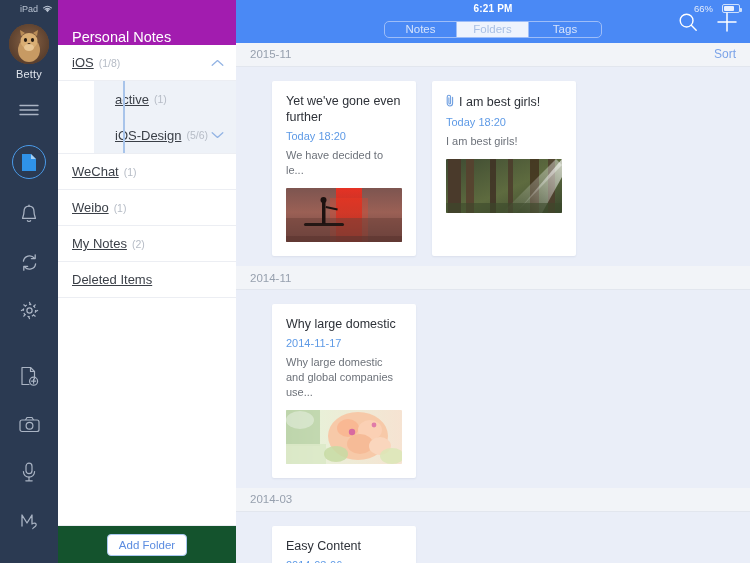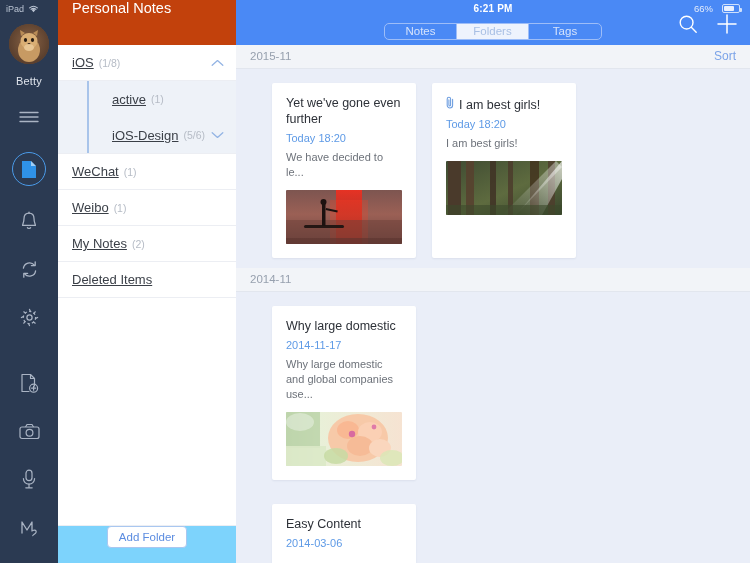--- a/index.html
+++ b/index.html
@@ -28,21 +28,21 @@
     display: flex;
     flex-direction: column;
     align-items: center;
     position: relative;
   }
   .rail-status {
     height: 18px;
     width: 100%;
     display: flex;
     align-items: center;
-    padding-left: 6px;
+    padding-left: 20px;
     gap: 4px;
     color: #b9c3d2;
     font-size: 9px;
   }
   .wifi-ic { display: block; }
 
   .avatar-wrap {
     margin-top: 6px;
     display: flex;
     flex-direction: column;
@@ -50,21 +50,21 @@
   }
   .avatar {
     width: 40px; height: 40px;
     border-radius: 50%;
     overflow: hidden;
     background: #6b4b35;
     position: relative;
   }
   .avatar svg { display:block; }
   .avatar-name {
-    margin-top: 11px;
+    margin-top: 4px;
     font-size: 11px;
     color: #dfe4ec;
     letter-spacing: .2px;
   }
 
   .rail-icons {
     margin-top: 12px;
     display: flex;
     flex-direction: column;
     align-items: center;
@@ -97,23 +97,23 @@
     width: 178px;
     flex: 0 0 178px;
     height: 563px;
     background: #ffffff;
     display: flex;
     flex-direction: column;
     position: relative;
   }
   .sidebar-header {
     height: 45px;
-    background: #c2410c;
-    display: flex;
-    align-items: flex-start;
+    background: #a21caf;
+    display: flex;
+    align-items: flex-end;
     padding-left: 14px;
   }
   .sidebar-title {
     color: #ffffff;
     font-size: 14.5px;
   }
   .folder-list {
     flex: 1 1 auto;
     overflow: hidden;
     background: #ffffff;
@@ -122,22 +122,23 @@
     height: 36px;
     display: flex;
     align-items: center;
     padding: 0 12px 0 14px;
     border-bottom: 1px solid #eceef3;
     background: #fff;
     position: relative;
   }
   .folder-row.sub {
     background: #eef2f8;
-    padding-left: 54px;
+    padding-left: 21px;
     border-bottom: none;
+    margin-left: 36px;
   }
   .folder-row.sub::before {
     content: "";
     position: absolute;
     left: 29px;
     top: 0; bottom: 0;
     width: 2px;
     background: #a8c4ea;
   }
   .folder-row.sub.first::before { top: 0; }
@@ -158,23 +159,23 @@
     align-items: center;
   }
   .sub-divider {
     height: 1px;
     background: #eceef3;
   }
 
   .sidebar-footer {
     height: 38px;
     display: flex;
-    align-items: flex-start;
+    align-items: center;
     justify-content: center;
-    background: #7dd3fc;
+    background: #14532d;
     border-top: 1px solid #eceef3;
   }
   .add-folder-btn {
     border: 1px solid #a9c7f0;
     border-radius: 4px;
     color: #5b8ce0;
     background: #fff;
     font-size: 11.5px;
     padding: 4px 11px;
     font-family: "Liberation Sans", sans-serif;
@@ -311,21 +312,21 @@
     padding: 12px 14px 14px 14px;
     box-shadow: 0 1px 2px rgba(40,60,100,.08);
     cursor: pointer;
   }
   .note-title {
     font-size: 12.5px;
     color: #2d3138;
     line-height: 1.3;
     margin-bottom: 5px;
     display: flex;
-    align-items: flex-end;
+    align-items: center;
     gap: 4px;
   }
   .clip-ic { flex: 0 0 auto; margin-top: 1px; }
   .note-date {
     font-size: 11px;
     color: #5e9ae6;
     margin-bottom: 6px;
   }
   .note-snippet {
     font-size: 11px;
@@ -693,20 +694,23 @@
               <circle cx="66" cy="22" r="3.2" fill="#d86aa0"></circle>
               <circle cx="88" cy="15" r="2.4" fill="#e07ba8"></circle>
               <ellipse cx="50" cy="44" rx="12" ry="8" fill="#c7dba3" opacity=".85"></ellipse>
               <ellipse cx="106" cy="46" rx="12" ry="8" fill="#d9e7b5" opacity=".8"></ellipse>
               <ellipse cx="14" cy="10" rx="14" ry="9" fill="#ffffff" opacity=".35"></ellipse>
             </svg>
           </div>
         </div>
       </div>
 
+      <div class="section-head">
+        <span class="section-label">2014-03</span>
+      </div>
 
       <div class="cards-row clipped">
         <div class="note-card">
           <div class="note-title">
             <span>Easy Content</span>
           </div>
           <div class="note-date">2014-03-06</div>
         </div>
       </div>
 

